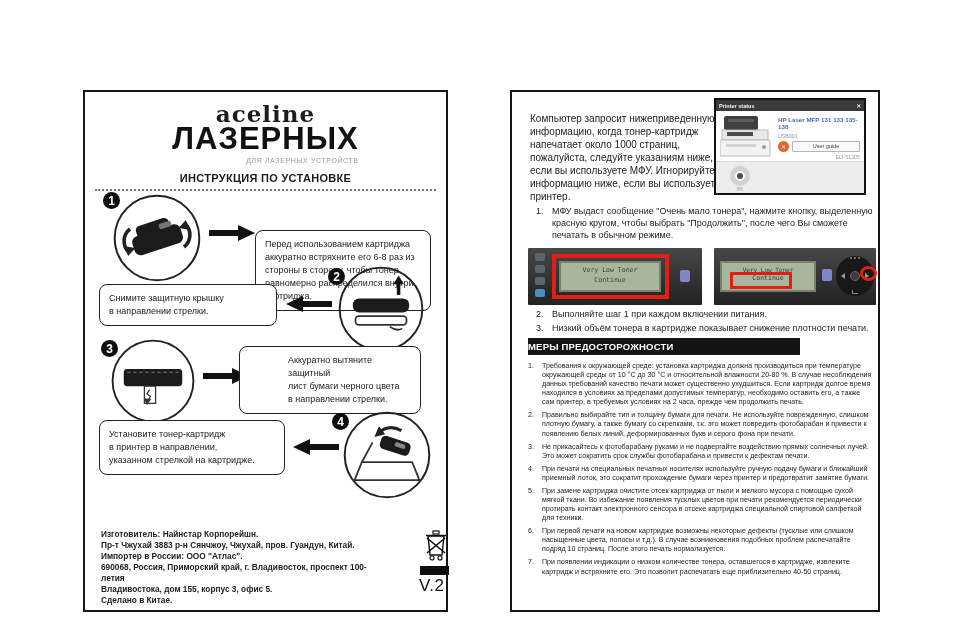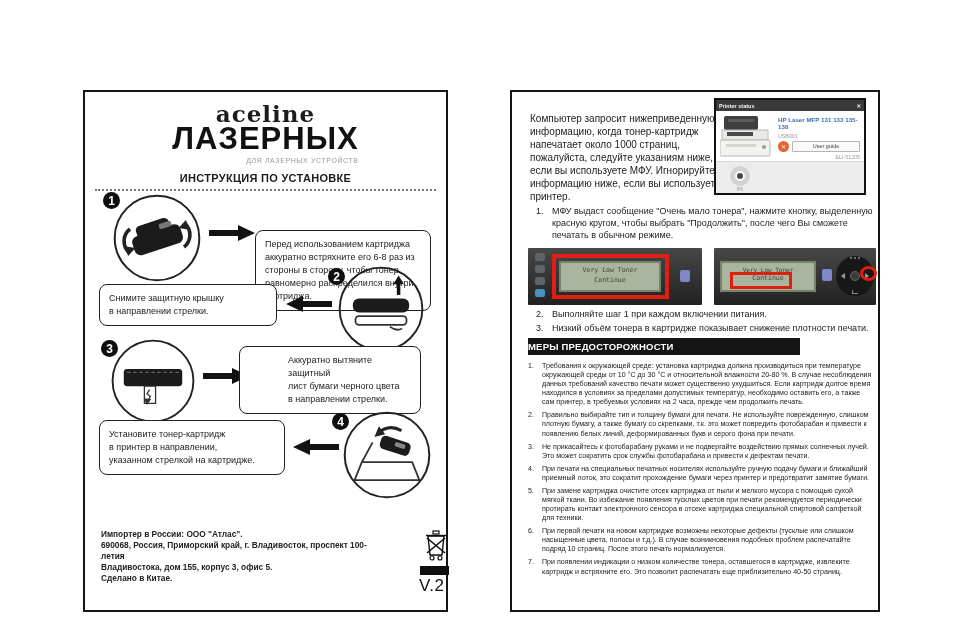--- a/index.html
+++ b/index.html
@@ -199,20 +199,22 @@
         <g transform="rotate(18 58 40)">
           <rect x="42" y="32" width="34" height="15" rx="5" fill="#1b1b1b"></rect>
           <rect x="58" y="35" width="12" height="5" rx="2" fill="#888"></rect>
         </g>
         <path d="M40 26 q12 -11 26 -3" fill="none" stroke="#222" stroke-width="3.5"></path>
         <polygon points="36,30 48,27 41,18" fill="#222"></polygon>
       </svg>
     </div>
 
     <div class="lp-footer">
+      <div>Изготовитель: Найнстар Корпорейшн.</div>
+      <div>Пр-т Чжухай 3883 р-н Сянчжоу, Чжухай, пров. Гуандун, Китай.</div>
       <div>Импортер в России: ООО "Атлас".</div>
       <div>690068, Россия, Приморский край, г. Владивосток, проспект 100-летия</div>
       <div>Владивостока, дом 155, корпус 3, офис 5.</div>
       <div>Сделано в Китае.</div>
     </div>
     <div class="weee">
       <svg width="26" height="36" viewBox="0 0 26 36">
         <rect x="10" y="4" width="6" height="3" fill="none" stroke="#111" stroke-width="1.2"></rect>
         <line x1="3" y1="8.5" x2="23" y2="8.5" stroke="#111" stroke-width="1.4"></line>
         <path d="M5 9 h16 l-2 19 h-12 z" fill="none" stroke="#111" stroke-width="1.4"></path>

